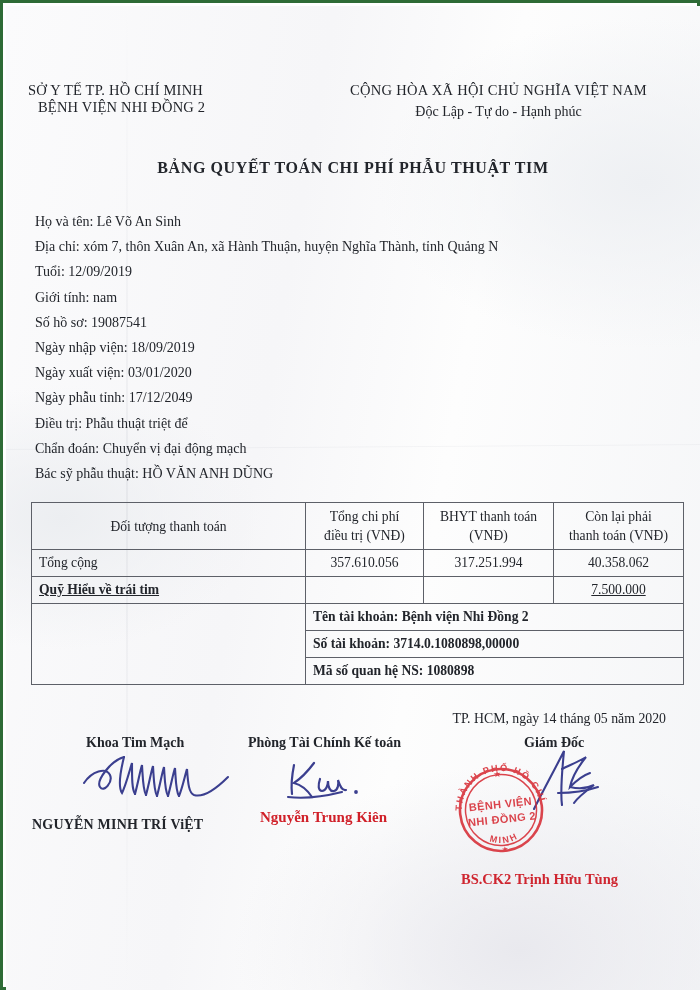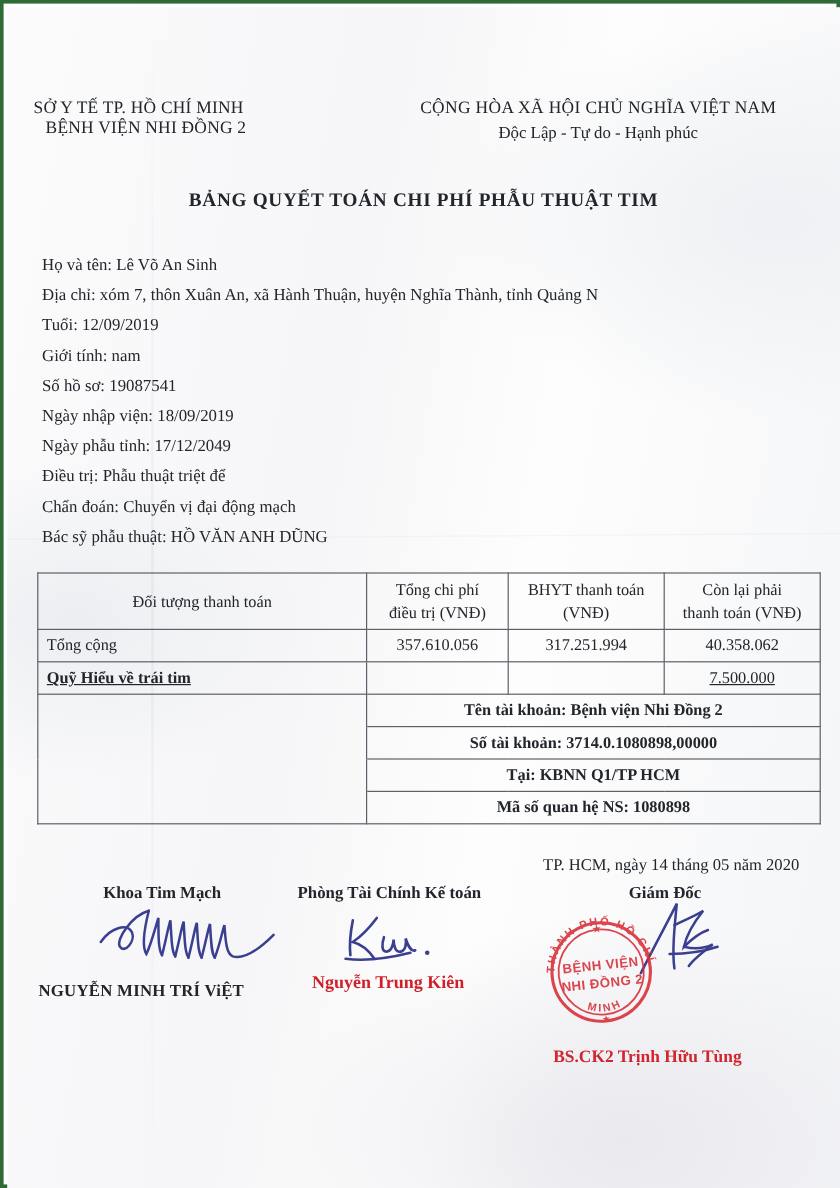--- a/index.html
+++ b/index.html
@@ -104,21 +104,21 @@
   .col-a { width: 118px; }
   .col-b { width: 130px; }
   .col-c { width: 130px; }
 
   .th-cell { text-align: center; height: 50px; line-height: 19px; padding: 2px 4px; }
   .cell-center { text-align: center; }
   .cell-left { text-align: left; }
   .row-total td { height: 31px; }
   .row-fund td { height: 58px; vertical-align: bottom; padding-bottom: 7px; text-decoration: underline; }
   .bold { font-weight: bold; }
-  .acct-cell { text-align: center; font-weight: bold; height: 30px; padding-left: 9px; }
+  .acct-cell { text-align: left; font-weight: bold; height: 30px; padding-left: 9px; }
   .blank-side { border-top: none !important; border-bottom: none !important; }
   .blank-side-first { border-bottom: none !important; }
   .blank-side-last { border-top: none !important; }
 
   
   .sign-zone { position: relative; margin-top: 26px; height: 210px; }
 
   .place-date {
     position: absolute;
     right: 12px; top: 0;
@@ -205,20 +205,24 @@
           <span class="label">Giới tính:</span>
           <span class="value">nam</span>
         </div>
         <div class="info-line">
           <span class="label">Số hồ sơ:</span>
           <span class="value">19087541</span>
         </div>
         <div class="info-line">
           <span class="label">Ngày nhập viện:</span>
           <span class="value">18/09/2019</span>
+        </div>
+        <div class="info-line">
+          <span class="label">Ngày xuất viện:</span>
+          <span class="value">03/01/2020</span>
         </div>
         <div class="info-line">
           <span class="label">Ngày phẫu tỉnh:</span>
           <span class="value">17/12/2049</span>
         </div>
         <div class="info-line">
           <span class="label">Điều trị:</span>
           <span class="value">Phẫu thuật triệt để</span>
         </div>
         <div class="info-line">
@@ -272,24 +276,20 @@
 
             <tr>
               <td class="blank-side-first"></td>
               <td class="acct-cell" colspan="3">Tên tài khoản: Bệnh viện Nhi Đồng 2</td>
             </tr>
             <tr>
               <td class="blank-side"></td>
               <td class="acct-cell" colspan="3">Số tài khoản: 3714.0.1080898,00000</td>
             </tr>
             <tr>
-              <td class="blank-side"></td>
-              <td class="acct-cell" colspan="3">Tại: KBNN Q1/TP HCM</td>
-            </tr>
-            <tr>
               <td class="blank-side-last"></td>
               <td class="acct-cell" colspan="3">Mã số quan hệ NS: 1080898</td>
             </tr>
           </tbody>
         </table>
       </div>
 
       <div class="sign-zone">
 
         <div class="place-date">TP. HCM, ngày 14 tháng 05 năm 2020</div>

